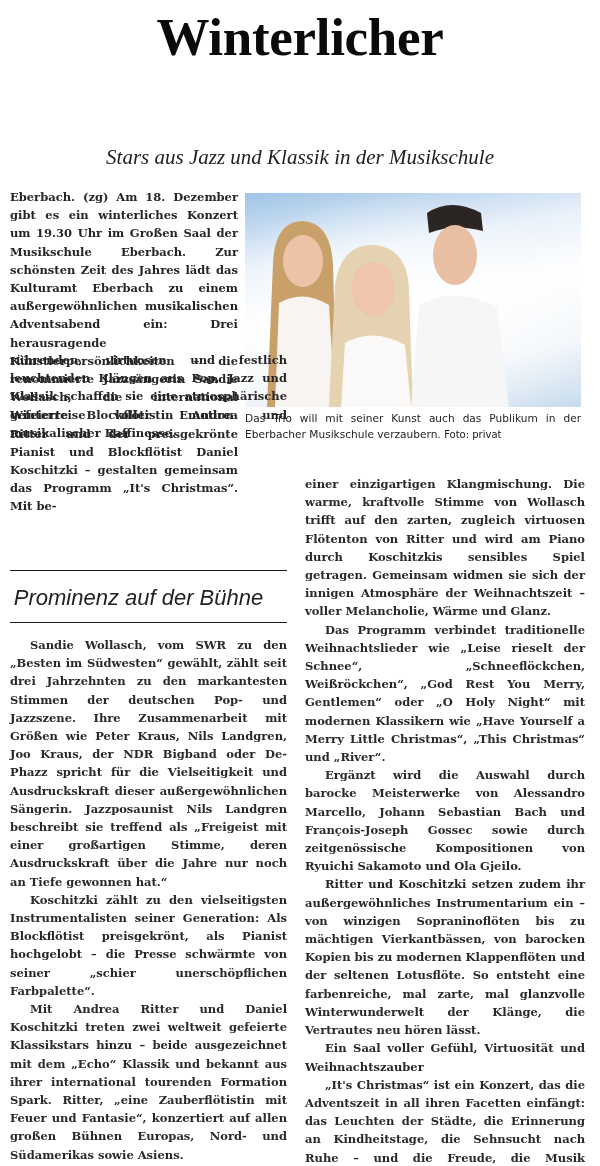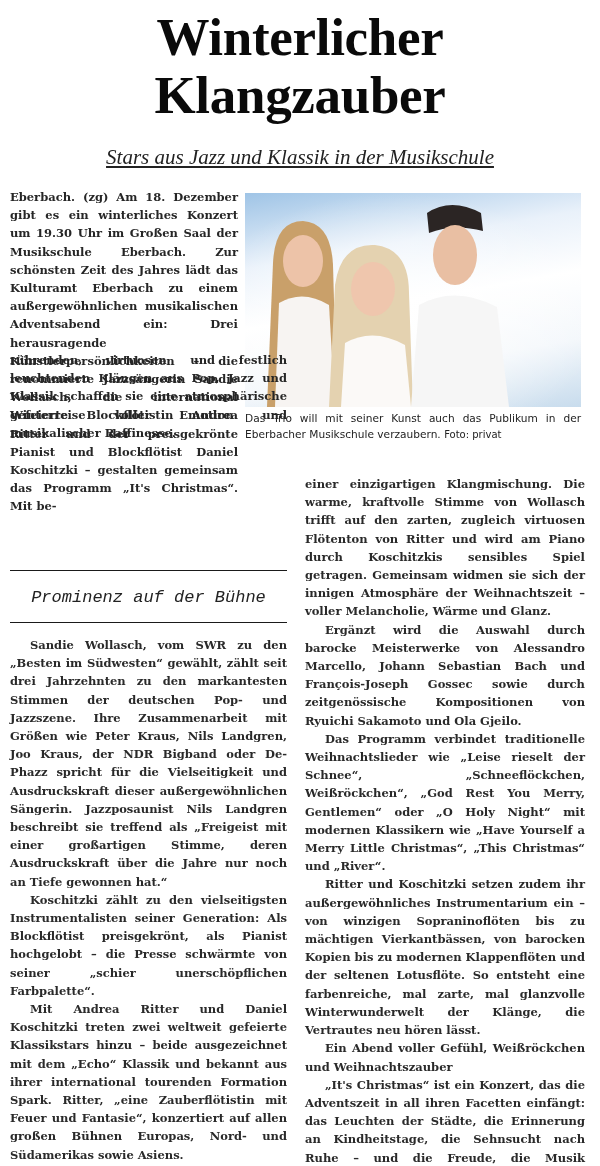--- a/index.html
+++ b/index.html
@@ -9,21 +9,21 @@
     font-family: "DejaVu Serif", serif;
   }
   .headline {
     position: absolute; left: 0; top: 8px; width: 600px; text-align: center;
     font-family: "Liberation Serif", serif; font-weight: bold;
     font-size: 53px; line-height: 58px; color: #0a0a0a; margin: 0; letter-spacing: -0.3px;
   }
   .subheadline {
     position: absolute; left: 0; top: 145px; width: 600px; text-align: center;
     font-family: "Liberation Serif", serif; font-style: italic;
-    font-size: 21px; line-height: 24px; color: #222; margin: 0; text-decoration: underline;
+    font-size: 21px; line-height: 24px; color: #222; margin: 0;
   }
   .col {
     position: absolute; font-family: "DejaVu Serif", serif;
     font-size: 11.5px; line-height: 18.2px; color: #1e1e1e;
     text-align: justify; hyphens: manual;
   }
   .col p { margin: 0; text-indent: 0; }
   .col p.indent { text-indent: 20px; }
   .dateline { font-weight: bold; margin-top: 44px; }
   .intro {
@@ -42,32 +42,31 @@
     position: absolute; left: 245px; top: 411px; width: 336px;
     font-family: "DejaVu Sans", sans-serif; font-size: 10.6px; line-height: 15.5px; color: #222;
     text-align: justify;
   }
   .caption .credit { font-size: 10px; }
   .rule {
     position: absolute; left: 10px; width: 277px; height: 0;
     border-top: 1.6px solid #1a1a1a;
   }
   .section-head {
-    position: absolute; left: 10px; top: 586px; width: 277px; text-align: center;
-    font-family: Liberation Mono, monospace; font-style: italic; font-size: 17px; line-height: 24px; color: #222;
+    position: absolute; left: 0; top: 586px; width: 277px; text-align: center;
+    font-family: Liberation Sans, sans-serif; font-style: italic; font-size: 22px; line-height: 24px; color: #222;
   }
   .left-body { left: 10px; top: 636px; width: 277px; font-weight: bold; color: #2a2a2a; }
   .right-body { left: 305px; top: 475px; width: 280px; font-weight: bold; color: #2a2a2a; }
 </style>
 </head>
 <body>
 
 <h1 class="headline">
   <span>Winterlicher</span><br>
-  <span>Klangzauber</span>
 </h1>
 <p class="subheadline">Stars aus Jazz und Klassik in der Musikschule</p>
 
 <div class="col intro">
   <p><span class="dateline">Eberbach. (zg)</span> <span>Am 18. Dezember gibt es ein winterliches Konzert um 19.30 Uhr im Großen Saal der Musikschule Eberbach. Zur schönsten Zeit des Jahres lädt das Kulturamt Eberbach zu einem außergewöhnlichen musikalischen Adventsabend ein: Drei herausragende Künstlerpersönlichkeiten – die renommierte Jazzsängerin Sandie Wollasch, die international gefeierte Blockflötistin Andrea Ritter und der preisgekrönte Pianist und Blockflötist Daniel Koschitzki – gestalten gemeinsam das Programm „It's Christmas“. Mit be-</span></p>
 </div>
 
 <div class="photo" title="Trio photo: two blonde women and a dark-haired man in white clothing against a pale blue sky">
   <svg width="336" height="214" viewBox="0 0 336 214">
     <defs>
@@ -106,18 +105,18 @@
 
 <div class="col left-body">
   <p class="indent">Sandie Wollasch, vom SWR zu den „Besten im Südwesten“ gewählt, zählt seit drei Jahrzehnten zu den markantesten Stimmen der deutschen Pop- und Jazzszene. Ihre Zusammenarbeit mit Größen wie Peter Kraus, Nils Landgren, Joo Kraus, der NDR Bigband oder De-Phazz spricht für die Vielseitigkeit und Ausdruckskraft dieser außergewöhnlichen Sängerin. Jazzposaunist Nils Landgren beschreibt sie treffend als „Freigeist mit einer großartigen Stimme, deren Ausdruckskraft über die Jahre nur noch an Tiefe gewonnen hat.“</p>
   <p class="indent">Koschitzki zählt zu den vielseitigsten Instrumentalisten seiner Generation: Als Blockflötist preisgekrönt, als Pianist hochgelobt – die Presse schwärmte von seiner „schier unerschöpflichen Farbpalette“.</p>
   <p class="indent">Mit Andrea Ritter und Daniel Koschitzki treten zwei weltweit gefeierte Klassikstars hinzu – beide ausgezeichnet mit dem „Echo“ Klassik und bekannt aus ihrer international tourenden Formation Spark. Ritter, „eine Zauberflötistin mit Feuer und Fantasie“, konzertiert auf allen großen Bühnen Europas, Nord- und Südamerikas sowie Asiens.</p>
   <p class="indent">Im Trio vereinen die drei Ausnahmetalente ihre individuellen Stärken zu</p>
 </div>
 
 <div class="col right-body">
   <p>einer einzigartigen Klangmischung. Die warme, kraftvolle Stimme von Wollasch trifft auf den zarten, zugleich virtuosen Flötenton von Ritter und wird am Piano durch Koschitzkis sensibles Spiel getragen. Gemeinsam widmen sie sich der innigen Atmosphäre der Weihnachtszeit – voller Melancholie, Wärme und Glanz.</p>
+  <p class="indent">Das Programm verbindet traditionelle Weihnachtslieder wie „Leise rieselt der Schnee“, „Schneeflöckchen, Weißröckchen“, „God Rest You Merry, Gentlemen“ oder „O Holy Night“ mit modernen Klassikern wie „Have Yourself a Merry Little Christmas“, „This Christmas“ und „River“.</p>
   <p class="indent">Ergänzt wird die Auswahl durch barocke Meisterwerke von Alessandro Marcello, Johann Sebastian Bach und François-Joseph Gossec sowie durch zeitgenössische Kompositionen von Ryuichi Sakamoto und Ola Gjeilo.</p>
-  <p class="indent">Das Programm verbindet traditionelle Weihnachtslieder wie „Leise rieselt der Schnee“, „Schneeflöckchen, Weißröckchen“, „God Rest You Merry, Gentlemen“ oder „O Holy Night“ mit modernen Klassikern wie „Have Yourself a Merry Little Christmas“, „This Christmas“ und „River“.</p>
   <p class="indent">Ritter und Koschitzki setzen zudem ihr außergewöhnliches Instrumentarium ein – von winzigen Sopraninoflöten bis zu mächtigen Vierkantbässen, von barocken Kopien bis zu modernen Klappenflöten und der seltenen Lotusflöte. So entsteht eine farbenreiche, mal zarte, mal glanzvolle Winterwunderwelt der Klänge, die Vertrautes neu hören lässt.</p>
-  <p class="indent">Ein Abend voller Gefühl, Weißröckchen und Weihnachtszauber</p>
+  <p class="indent">Ein Saal voller Gefühl, Virtuosität und Weihnachtszauber</p>
   <p class="indent">„It's Christmas“ ist ein Konzert, das die Adventszeit in all ihren Facetten einfängt: das Leuchten der Städte, die Erinnerung an Kindheitstage, die Sehnsucht nach Ruhe – und die Freude, die Musik schenken kann. Ein Abend, der berührt, begeistert und auf die Festtage einstimmt.</p>
 </div>
 
 </body></html>

